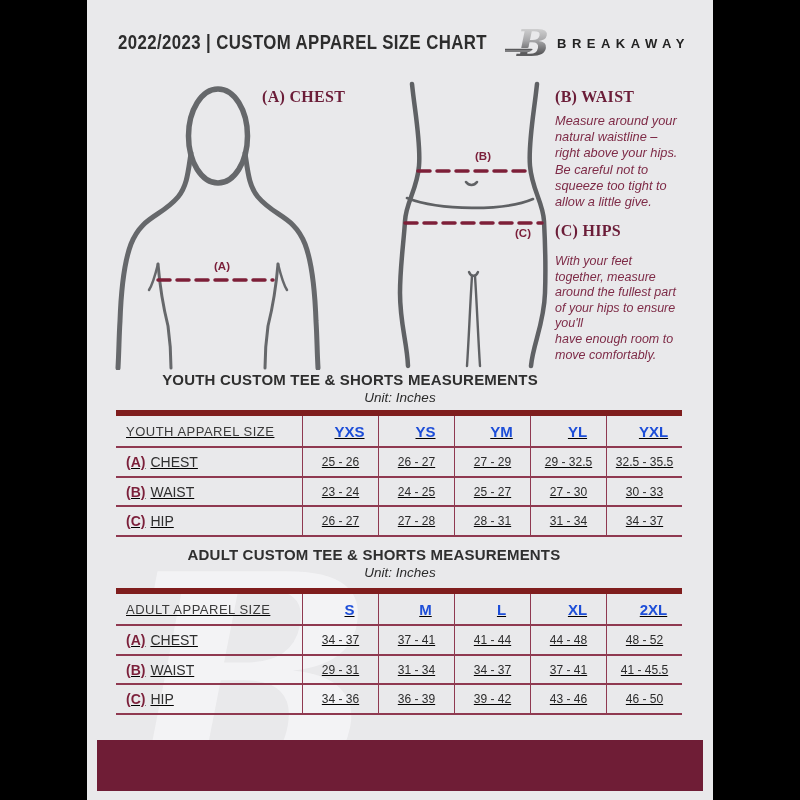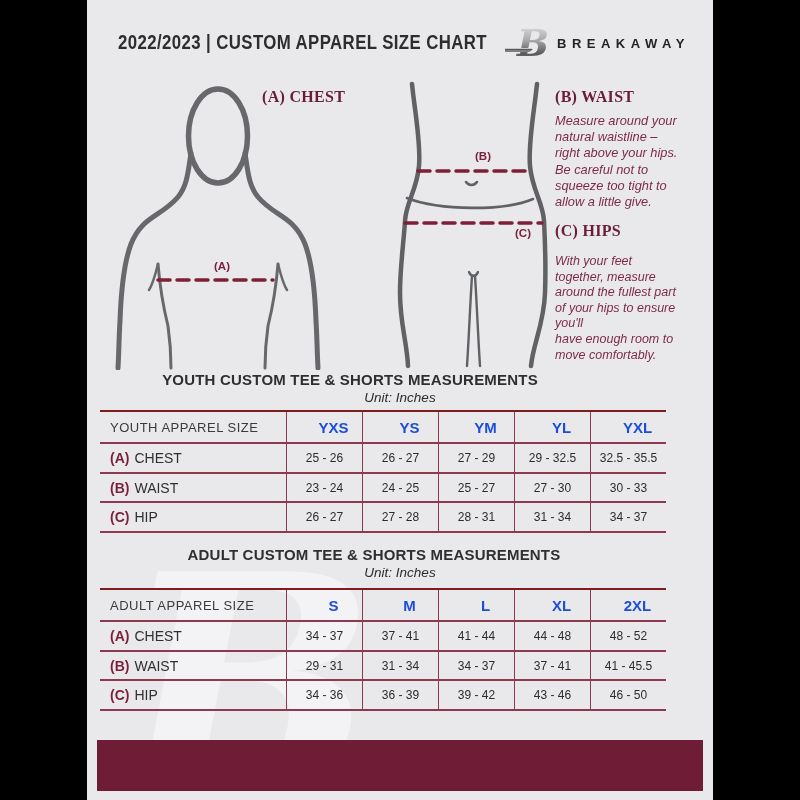--- a/index.html
+++ b/index.html
@@ -31,24 +31,24 @@
             letter-spacing:.3px;white-space:nowrap;font-family:Liberation Serif, serif;}
   .sec-para{position:absolute;font-size:12.8px;font-style:italic;color:#7e2b47;
             line-height:16.2px;white-space:pre-line;}
   .marker{position:absolute;font-size:11.5px;font-weight:bold;color:#7b1f3a;}
 
   
   .tbl-title{position:absolute;left:0;width:526px;text-align:center;font-size:15px;
              font-weight:bold;color:#2f2f2f;letter-spacing:.2px;}
   .tbl-unit{position:absolute;left:0;width:626px;text-align:center;font-size:13.5px;
             font-style:italic;color:#2b2b2b;}
-  .stable{position:absolute;left:13px;width:566px;display:grid;
+  .stable{position:absolute;left:29px;width:566px;display:grid;
           grid-template-columns:186px repeat(5,76px);
           grid-template-rows:32px 30px 29px 30px;
-          border-top:2px solid #7f1d1d;}
+          border-top:6px solid #7f1d1d;text-decoration:underline;}
   .tcell{border-bottom:2px solid #8f3950;display:flex;align-items:center;
          justify-content:center;font-size:12px;color:#2c2c2c;}
   .tcell.vl{border-left:1.5px solid #8f3950;}
   .tcell.lab{justify-content:flex-start;padding-left:10px;font-size:14px;color:#2f2f2f;}
   .tcell.colhead{font-size:13px;color:#3b3b3b;letter-spacing:.5px;
                  justify-content:flex-start;padding-left:10px;}
   .tcell.sz{font-weight:bold;font-size:15px;color:#1d4ed8;padding-left:18px;}
   .pref{color:#7b1f3a;font-weight:bold;margin-right:5px;}
 
   .footer-bar{position:absolute;left:10px;top:740px;width:606px;height:51px;

